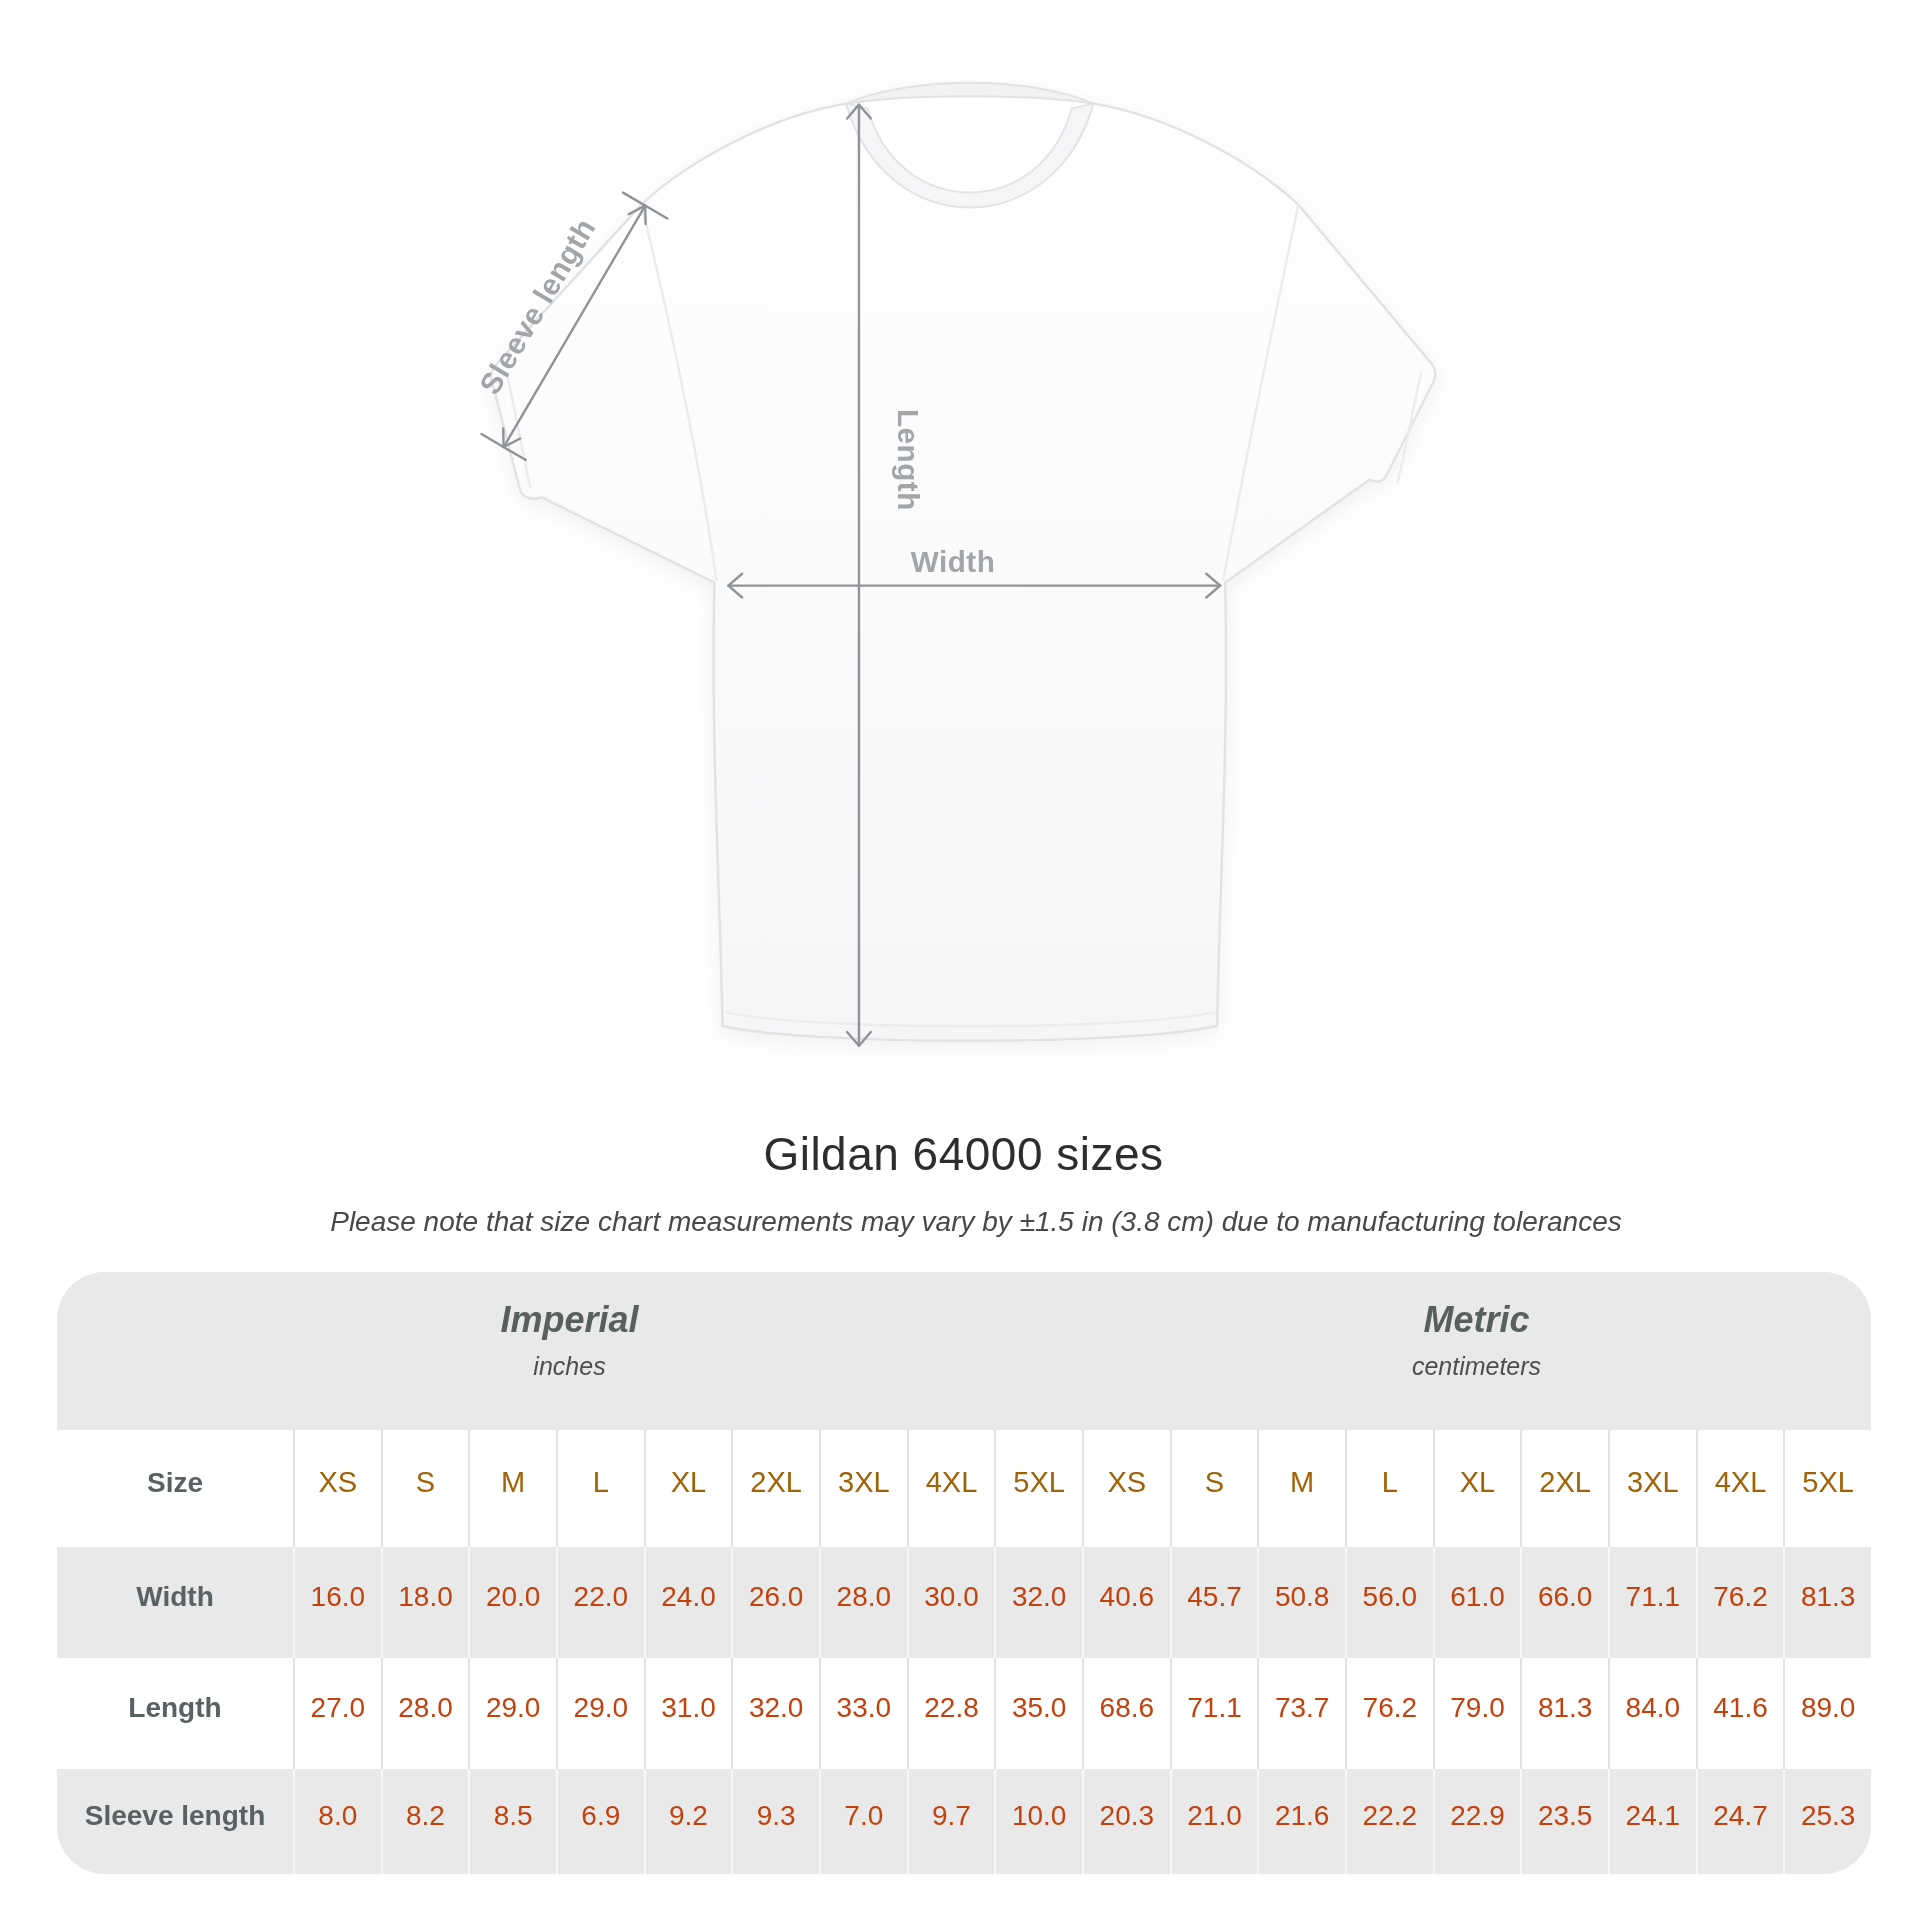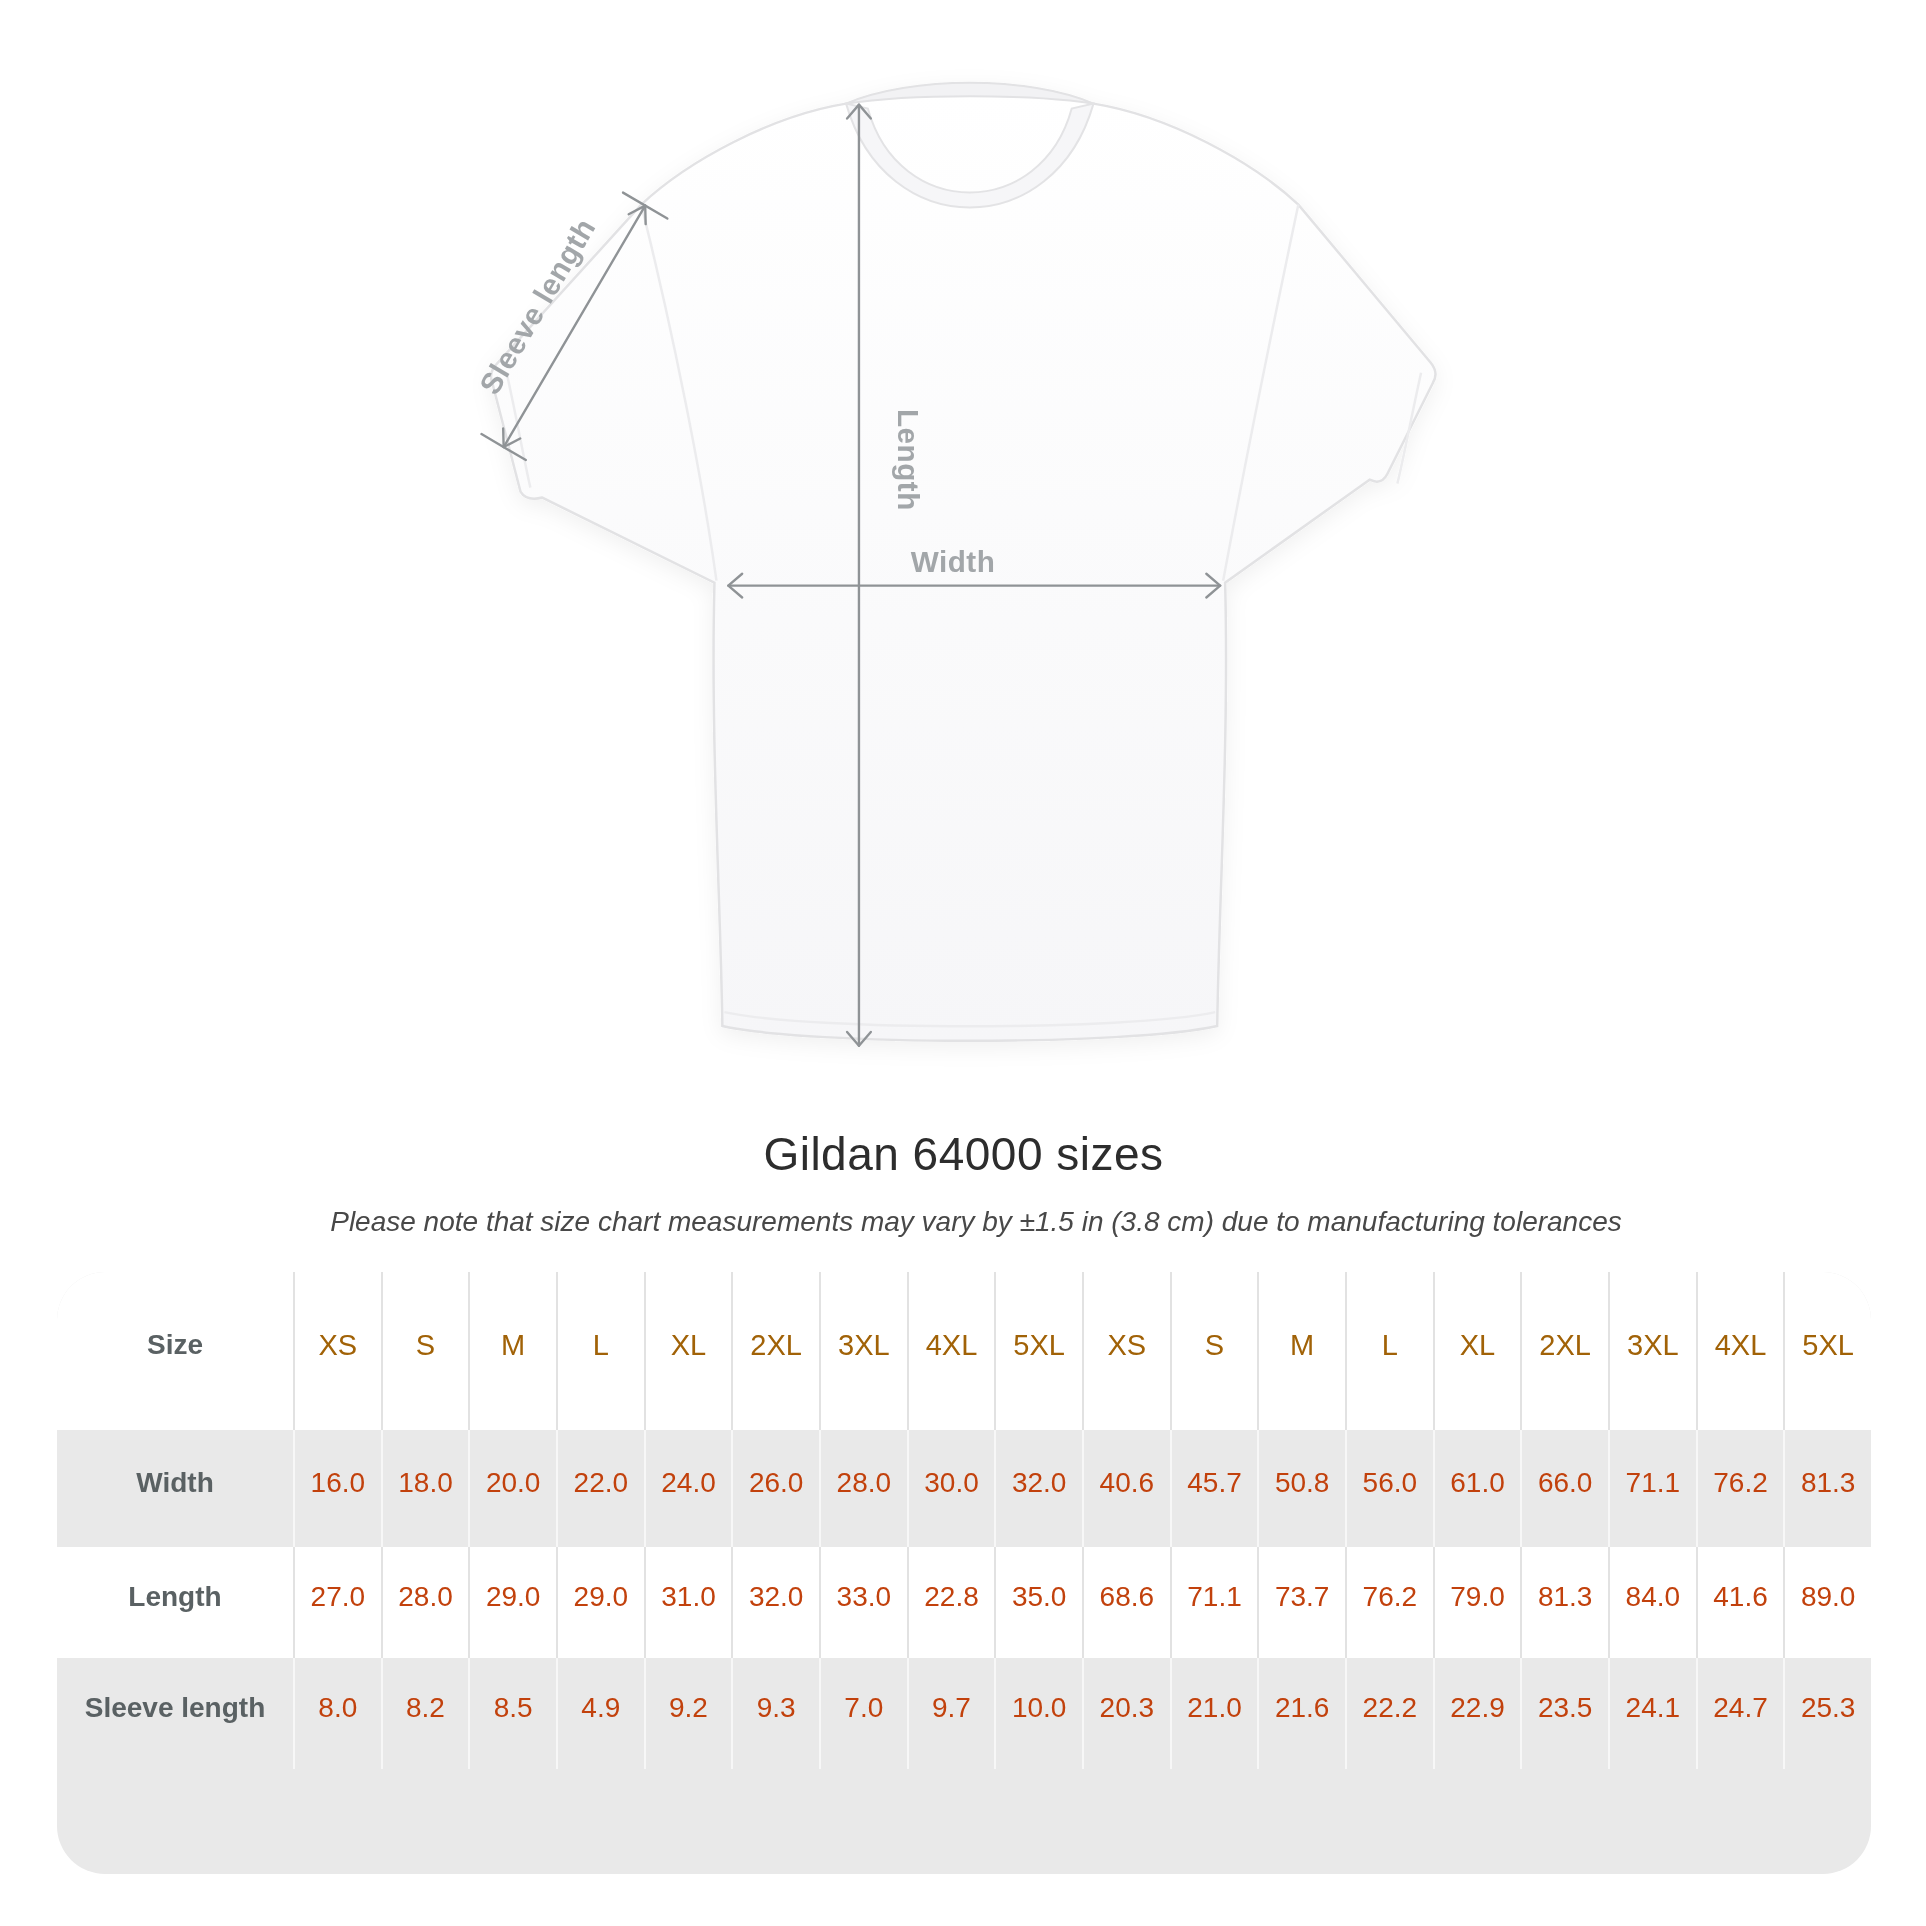--- a/index.html
+++ b/index.html
@@ -104,20 +104,30 @@
   </svg>
 </div>
 
 <div class="heading">
   <div class="title">Gildan 64000 sizes</div>
   <div class="subtitle">Please note that size chart measurements may vary by ±1.5 in (3.8 cm) due to manufacturing tolerances</div>
 </div>
 
 <div class="size-table">
 
+  <div class="grid-row band-row">
+    <div class="cell band-imperial">
+      <div class="group-title">Imperial</div>
+      <div class="group-unit">inches</div>
+    </div>
+    <div class="cell band-metric">
+      <div class="group-title">Metric</div>
+      <div class="group-unit">centimeters</div>
+    </div>
+  </div>
 
   <div class="grid-row row-white" id="header-row">
       <div class="cell label-cell">Size</div>
       <div class="cell head-cell">XS</div>
       <div class="cell head-cell">S</div>
       <div class="cell head-cell">M</div>
       <div class="cell head-cell">L</div>
       <div class="cell head-cell">XL</div>
       <div class="cell head-cell">2XL</div>
       <div class="cell head-cell">3XL</div>
@@ -173,21 +183,21 @@
       <div class="cell num-cell">81.3</div>
       <div class="cell num-cell">84.0</div>
       <div class="cell num-cell">41.6</div>
       <div class="cell num-cell">89.0</div>
     </div>
   <div class="grid-row row-gray" id="data-row-2">
       <div class="cell label-cell">Sleeve length</div>
       <div class="cell num-cell">8.0</div>
       <div class="cell num-cell">8.2</div>
       <div class="cell num-cell">8.5</div>
-      <div class="cell num-cell">4.9</div>
+      <div class="cell num-cell">6.9</div>
       <div class="cell num-cell">9.2</div>
       <div class="cell num-cell">9.3</div>
       <div class="cell num-cell">7.0</div>
       <div class="cell num-cell">9.7</div>
       <div class="cell num-cell">10.0</div>
       <div class="cell num-cell">20.3</div>
       <div class="cell num-cell">21.0</div>
       <div class="cell num-cell">21.6</div>
       <div class="cell num-cell">22.2</div>
       <div class="cell num-cell">22.9</div>

